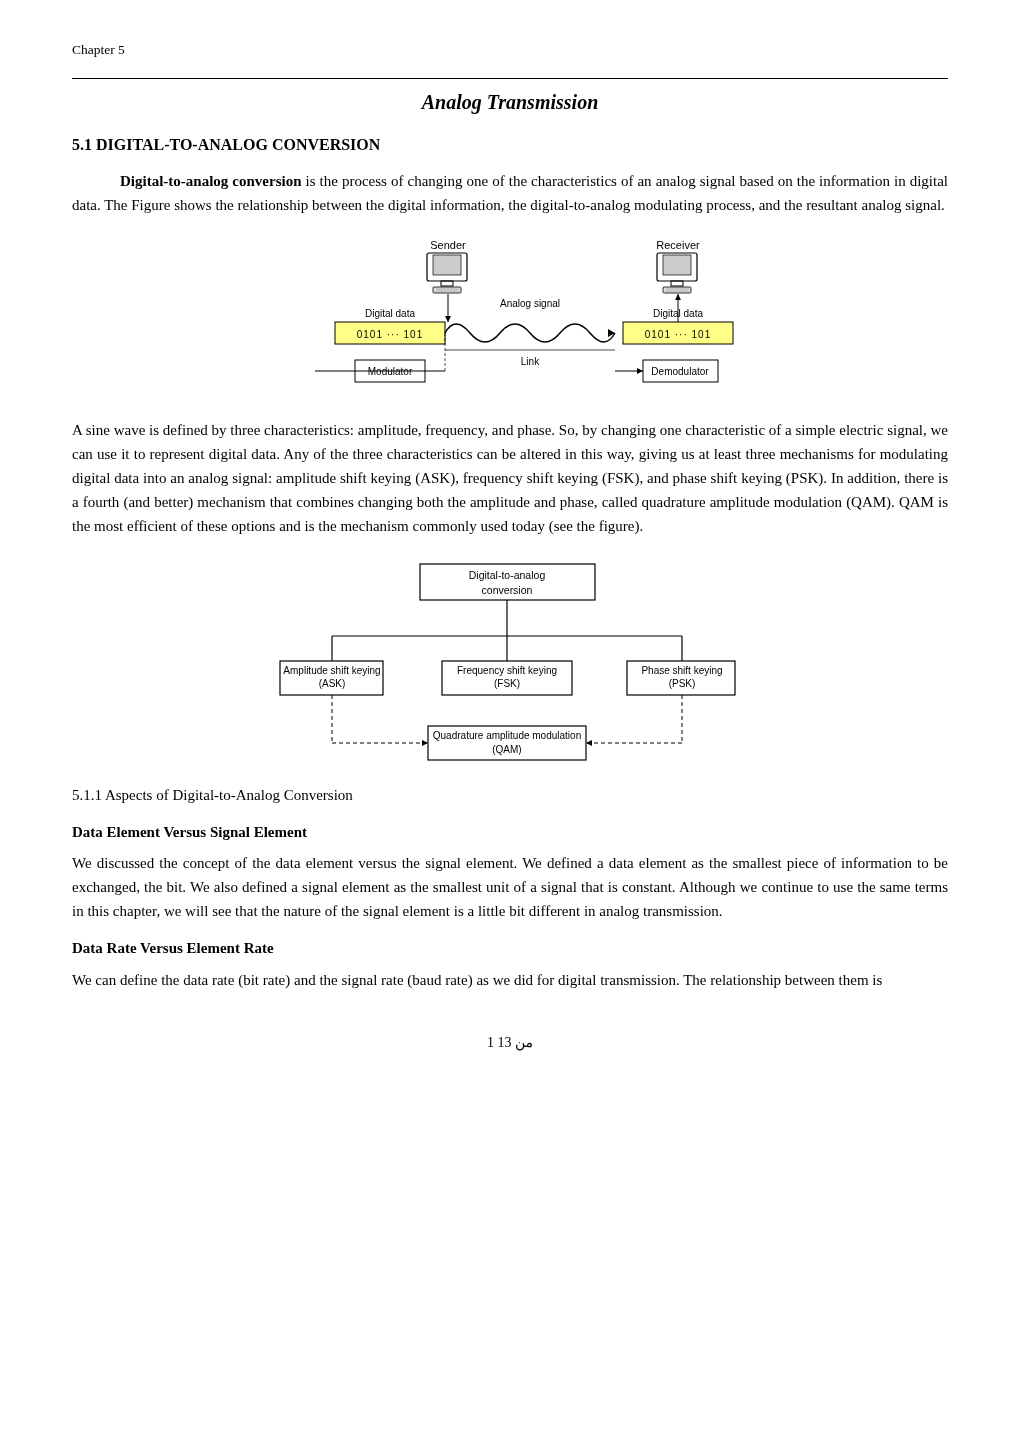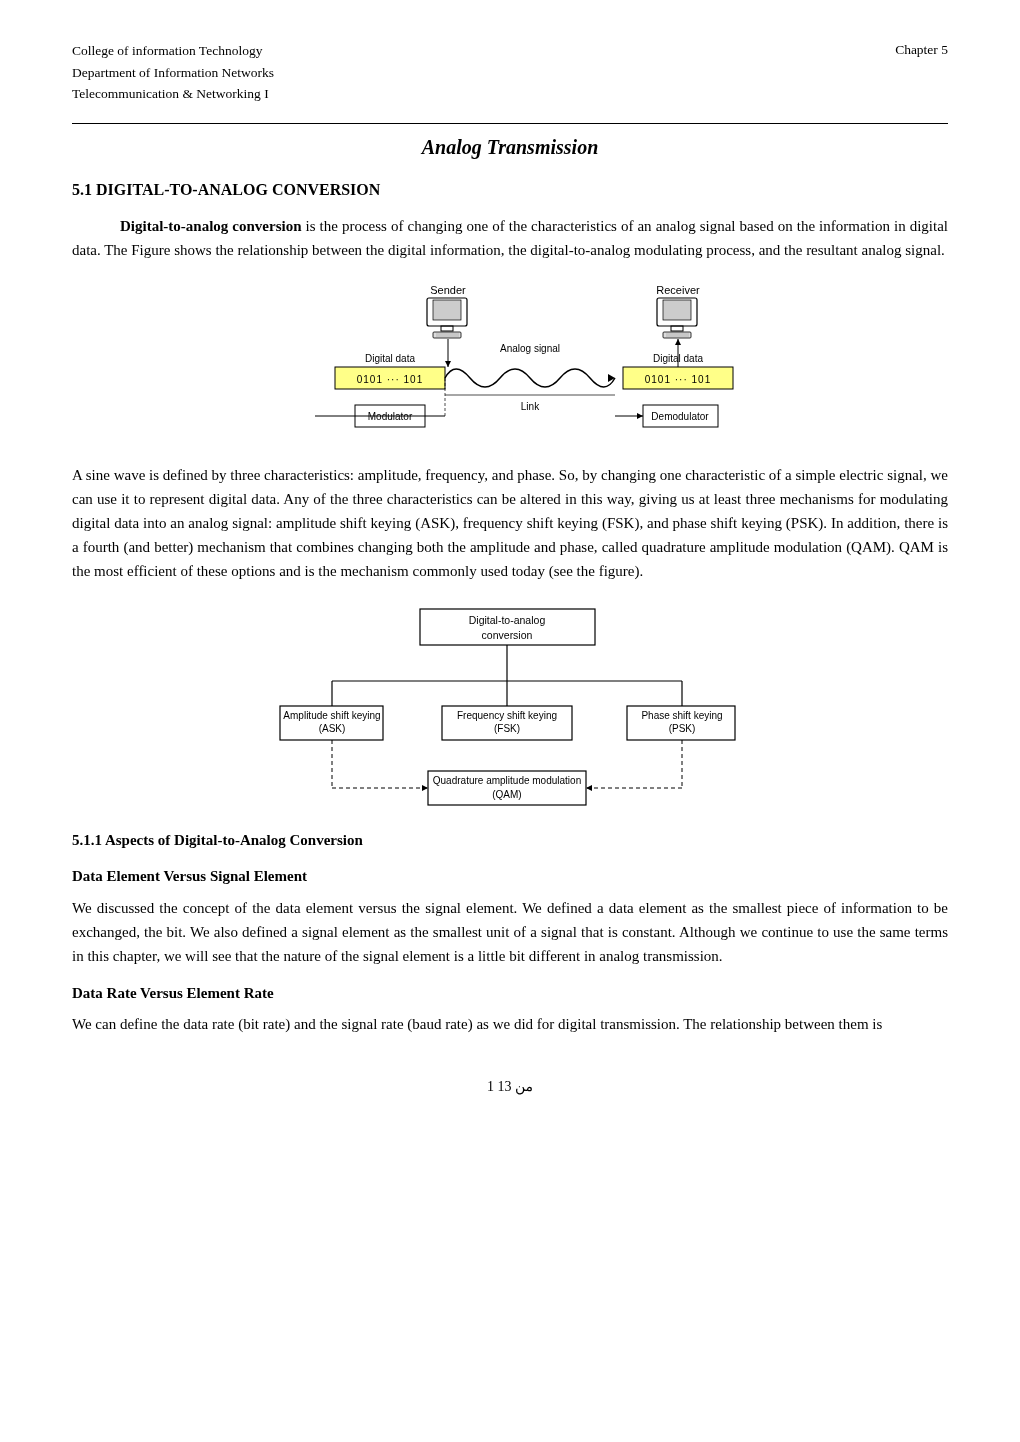--- a/index.html
+++ b/index.html
@@ -32,21 +32,21 @@
       font-size: 20px;
     }
     .section-heading {
       font-size: 16px;
       font-weight: bold;
       margin-bottom: 12px;
       margin-top: 4px;
     }
     .subsection-heading {
       font-size: 15px;
-      font-weight: bold;
+      font-weight: normal;
       margin-bottom: 10px;
       margin-top: 16px;
     }
     .italic-heading {
       font-weight: bold;
       font-size: 15px;
       margin-bottom: 8px;
       margin-top: 14px;
     }
     .paragraph {
@@ -70,25 +70,20 @@
     hr.divider {
       border: none;
       border-top: 1px solid #000;
       margin: 6px 0 8px 0;
     }
   </style>
 </head>
 <body>
 
 <div class="header">
-  <div class="header-left">
-    <div>College of information Technology</div>
-    <div>Department of Information Networks</div>
-    <div>Telecommunication &amp; Networking I</div>
-  </div>
   <div class="header-right">Chapter 5</div>
 </div>
 
 <hr class="divider">
 
 <div class="title-section">
   <span class="chapter-title">Analog Transmission</span>
 </div>
 
 <div class="section-heading">5.1 DIGITAL-TO-ANALOG CONVERSION</div>

